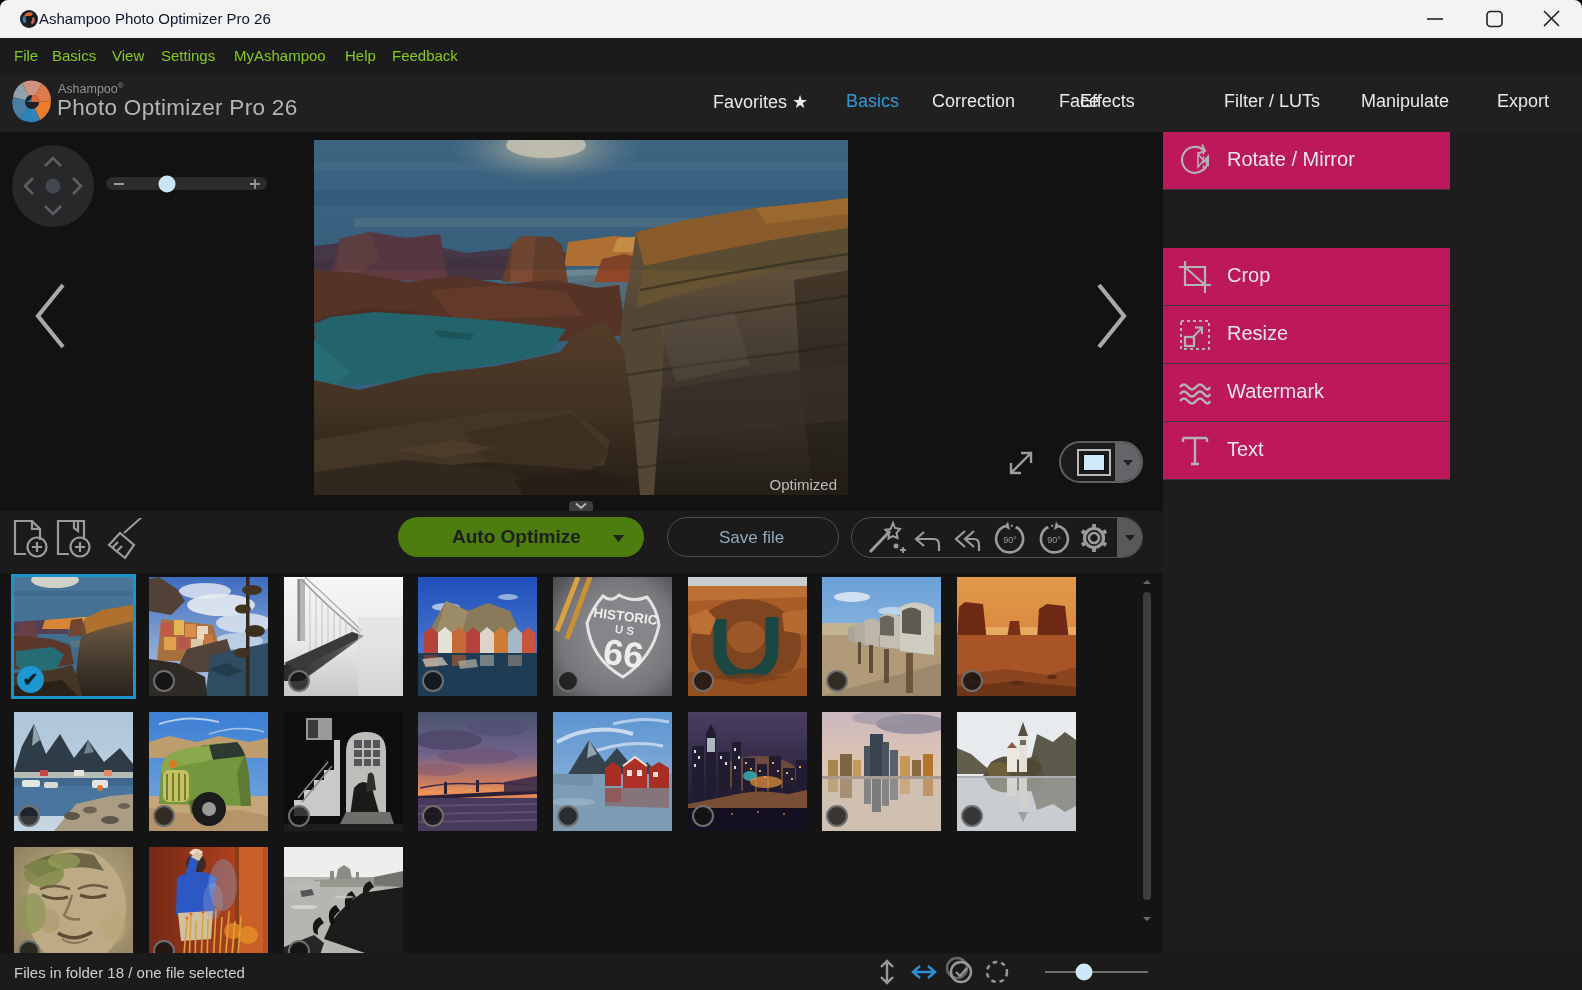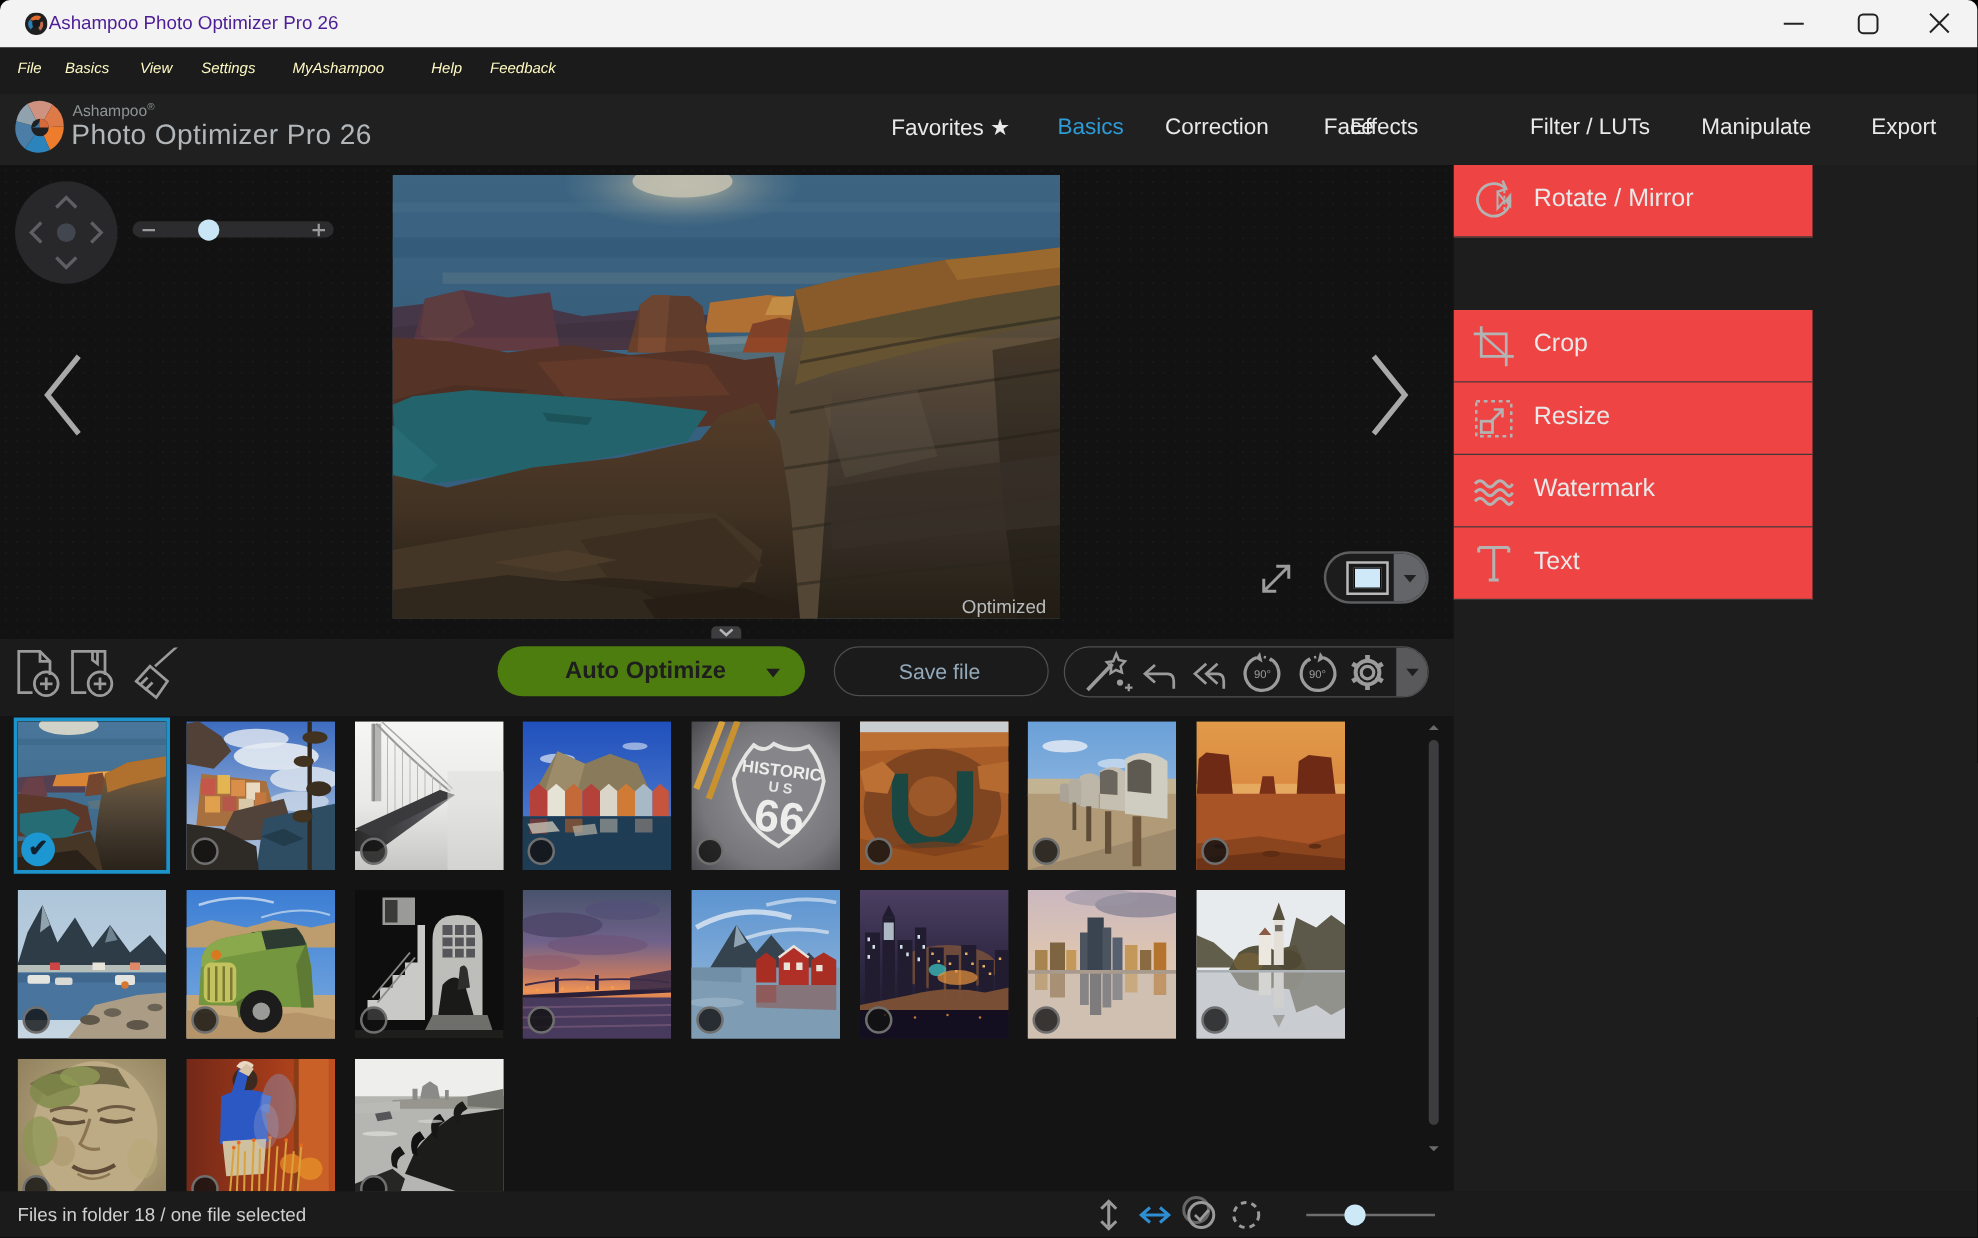--- a/index.html
+++ b/index.html
@@ -2,40 +2,40 @@
 <html><head>
 <meta charset="utf-8">
 <style>
   * { margin:0; padding:0; box-sizing:border-box; }
   html,body { width:1582px; height:990px; background:#000; overflow:hidden;
     font-family:"Liberation Sans", sans-serif; }
   .win { position:absolute; left:0; top:0; width:1582px; height:990px;
     border-radius:8px 8px 0 0; overflow:hidden; background:#161616; }
   
   .titlebar { position:absolute; left:0; top:0; width:1582px; height:38px; background:#f3f3f3; }
-  .titletxt { position:absolute; left:39px; top:10px; font-size:15px; color:#4c1d95; }
+  .titletxt { position:absolute; left:39px; top:10px; font-size:15px; color:#0f172a; }
   
   .menubar { position:absolute; left:0; top:38px; width:1582px; height:37px; background:#1b1b1b; }
-  .menubar span { position:absolute; top:9px; font-size:12px; color:#fef9c3;font-style:italic; }
+  .menubar span { position:absolute; top:9px; font-size:15px; color:#84cc16; }
   
   .brandbar { position:absolute; left:0; top:75px; width:1582px; height:57px; background:#202020; }
   .brand-sm { position:absolute; left:58px; top:6px; font-size:12.5px; color:#8f9496; }
   .brand-lg { position:absolute; left:57px; top:20px; font-size:22.5px; color:#b2b6b9; letter-spacing:.3px; }
   .nav { position:absolute; top:16px; font-size:18px; color:#e9e9e9; }
   .nav.blue { color:#2e9bd6; }
   
   .preview { position:absolute; left:0; top:132px; width:1163px; height:379px; background:#121212;
      background-image:radial-gradient(#191919 .8px, transparent 1px); background-size:9px 9px; }
   .toolbar { position:absolute; left:0; top:511px; width:1163px; height:62px; background:#1b1b1b; }
   .thumbs  { position:absolute; left:0; top:573px; width:1163px; height:380px; background:#141414; overflow:hidden; }
   .sidebar { position:absolute; left:1163px; top:132px; width:419px; height:821px; background:#1d1d1e; }
   .statusbar { position:absolute; left:0; top:953px; width:1582px; height:37px; background:#1b1b1c; }
   .statustxt { position:absolute; left:14px; top:11px; font-size:15px; color:#cfcfcf; }
   
-  .srow { position:absolute; left:0; width:287px; height:58px; background:#ef4444; border-bottom:1px solid #3a3a3a; }
+  .srow { position:absolute; left:0; width:287px; height:58px; background:#be185d; border-bottom:1px solid #3a3a3a; }
   .srow .lbl { position:absolute; left:64px; top:16px; font-size:20px; color:#e8e8e8; }
   .srow svg { position:absolute; left:14px; top:11px; }
   
   .tile { position:absolute; width:119px; height:119px; overflow:hidden; }
   .tile svg { position:absolute; left:0; top:0; }
   .chk { position:absolute; left:4px; bottom:4px; width:22px; height:22px; border-radius:50%;
      background:rgba(18,18,18,.8); border:2px solid #6f6f6f; }
   .sel-border { position:absolute; border:3px solid #1d93cc; }
   .chk-sel { position:absolute; width:27px; height:27px; border-radius:50%; background:#1d97d2;
      color:#10222e; font-size:19px; font-weight:bold; text-align:center; line-height:27px; }

